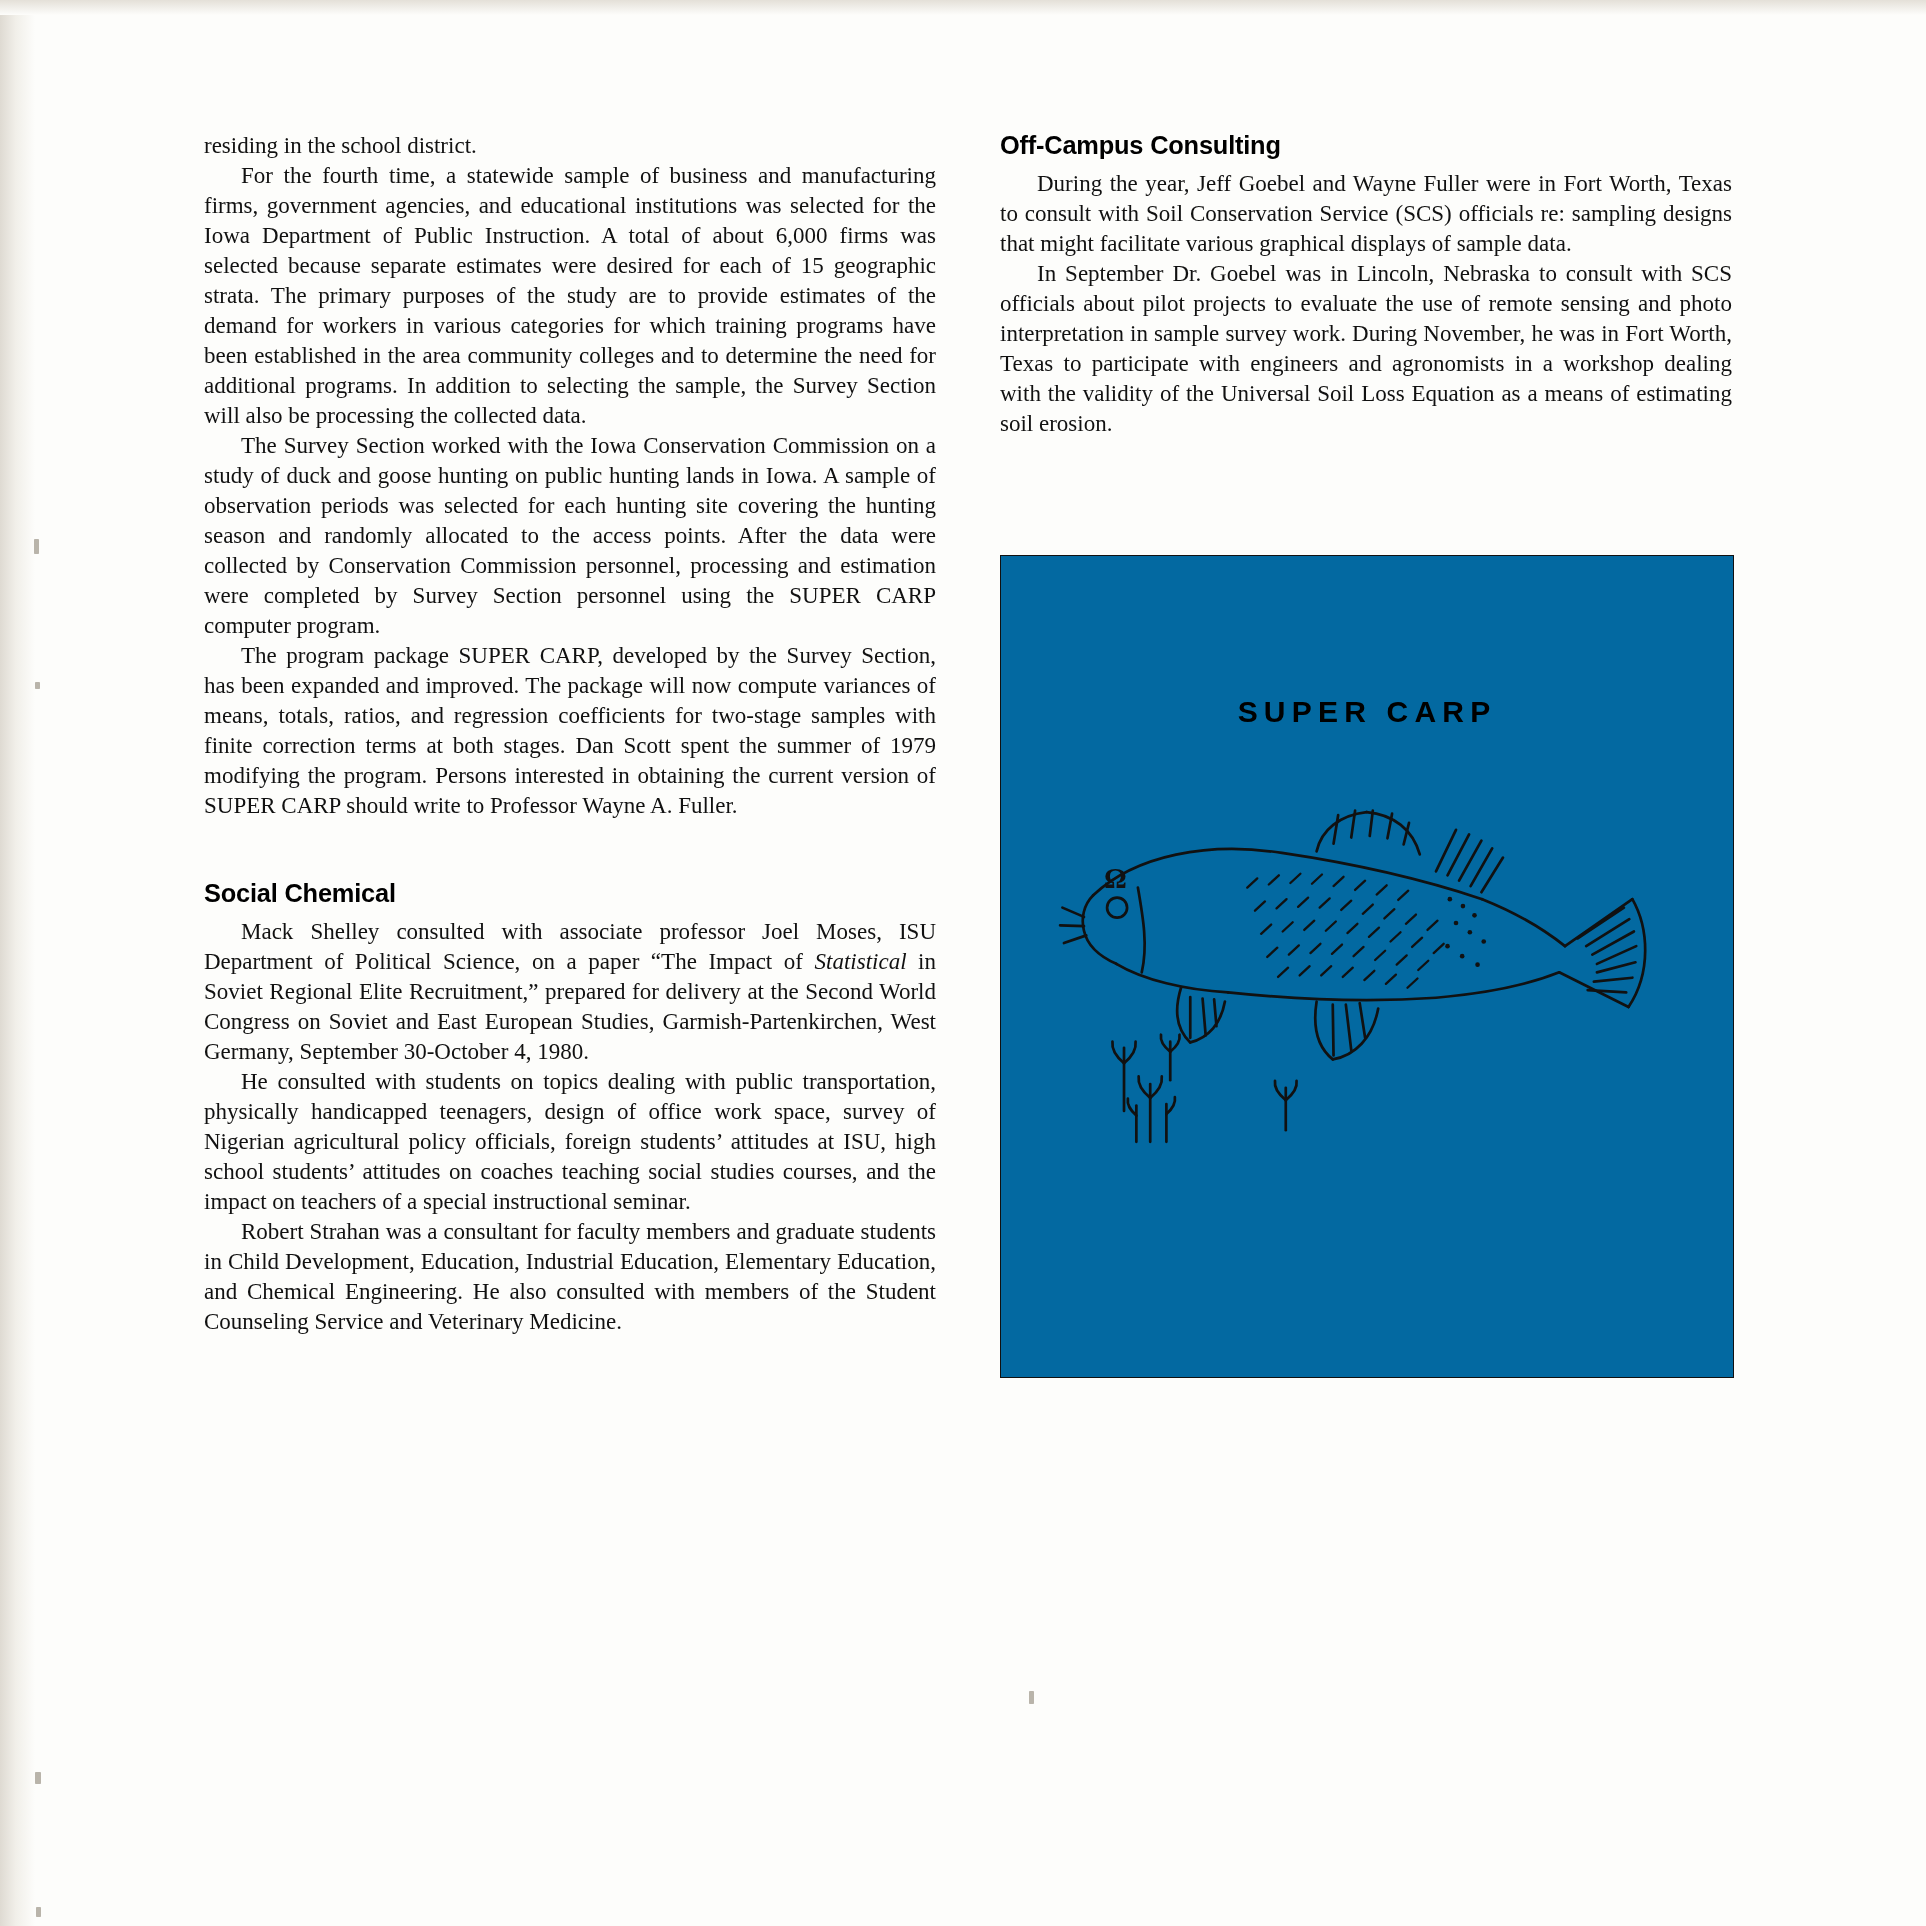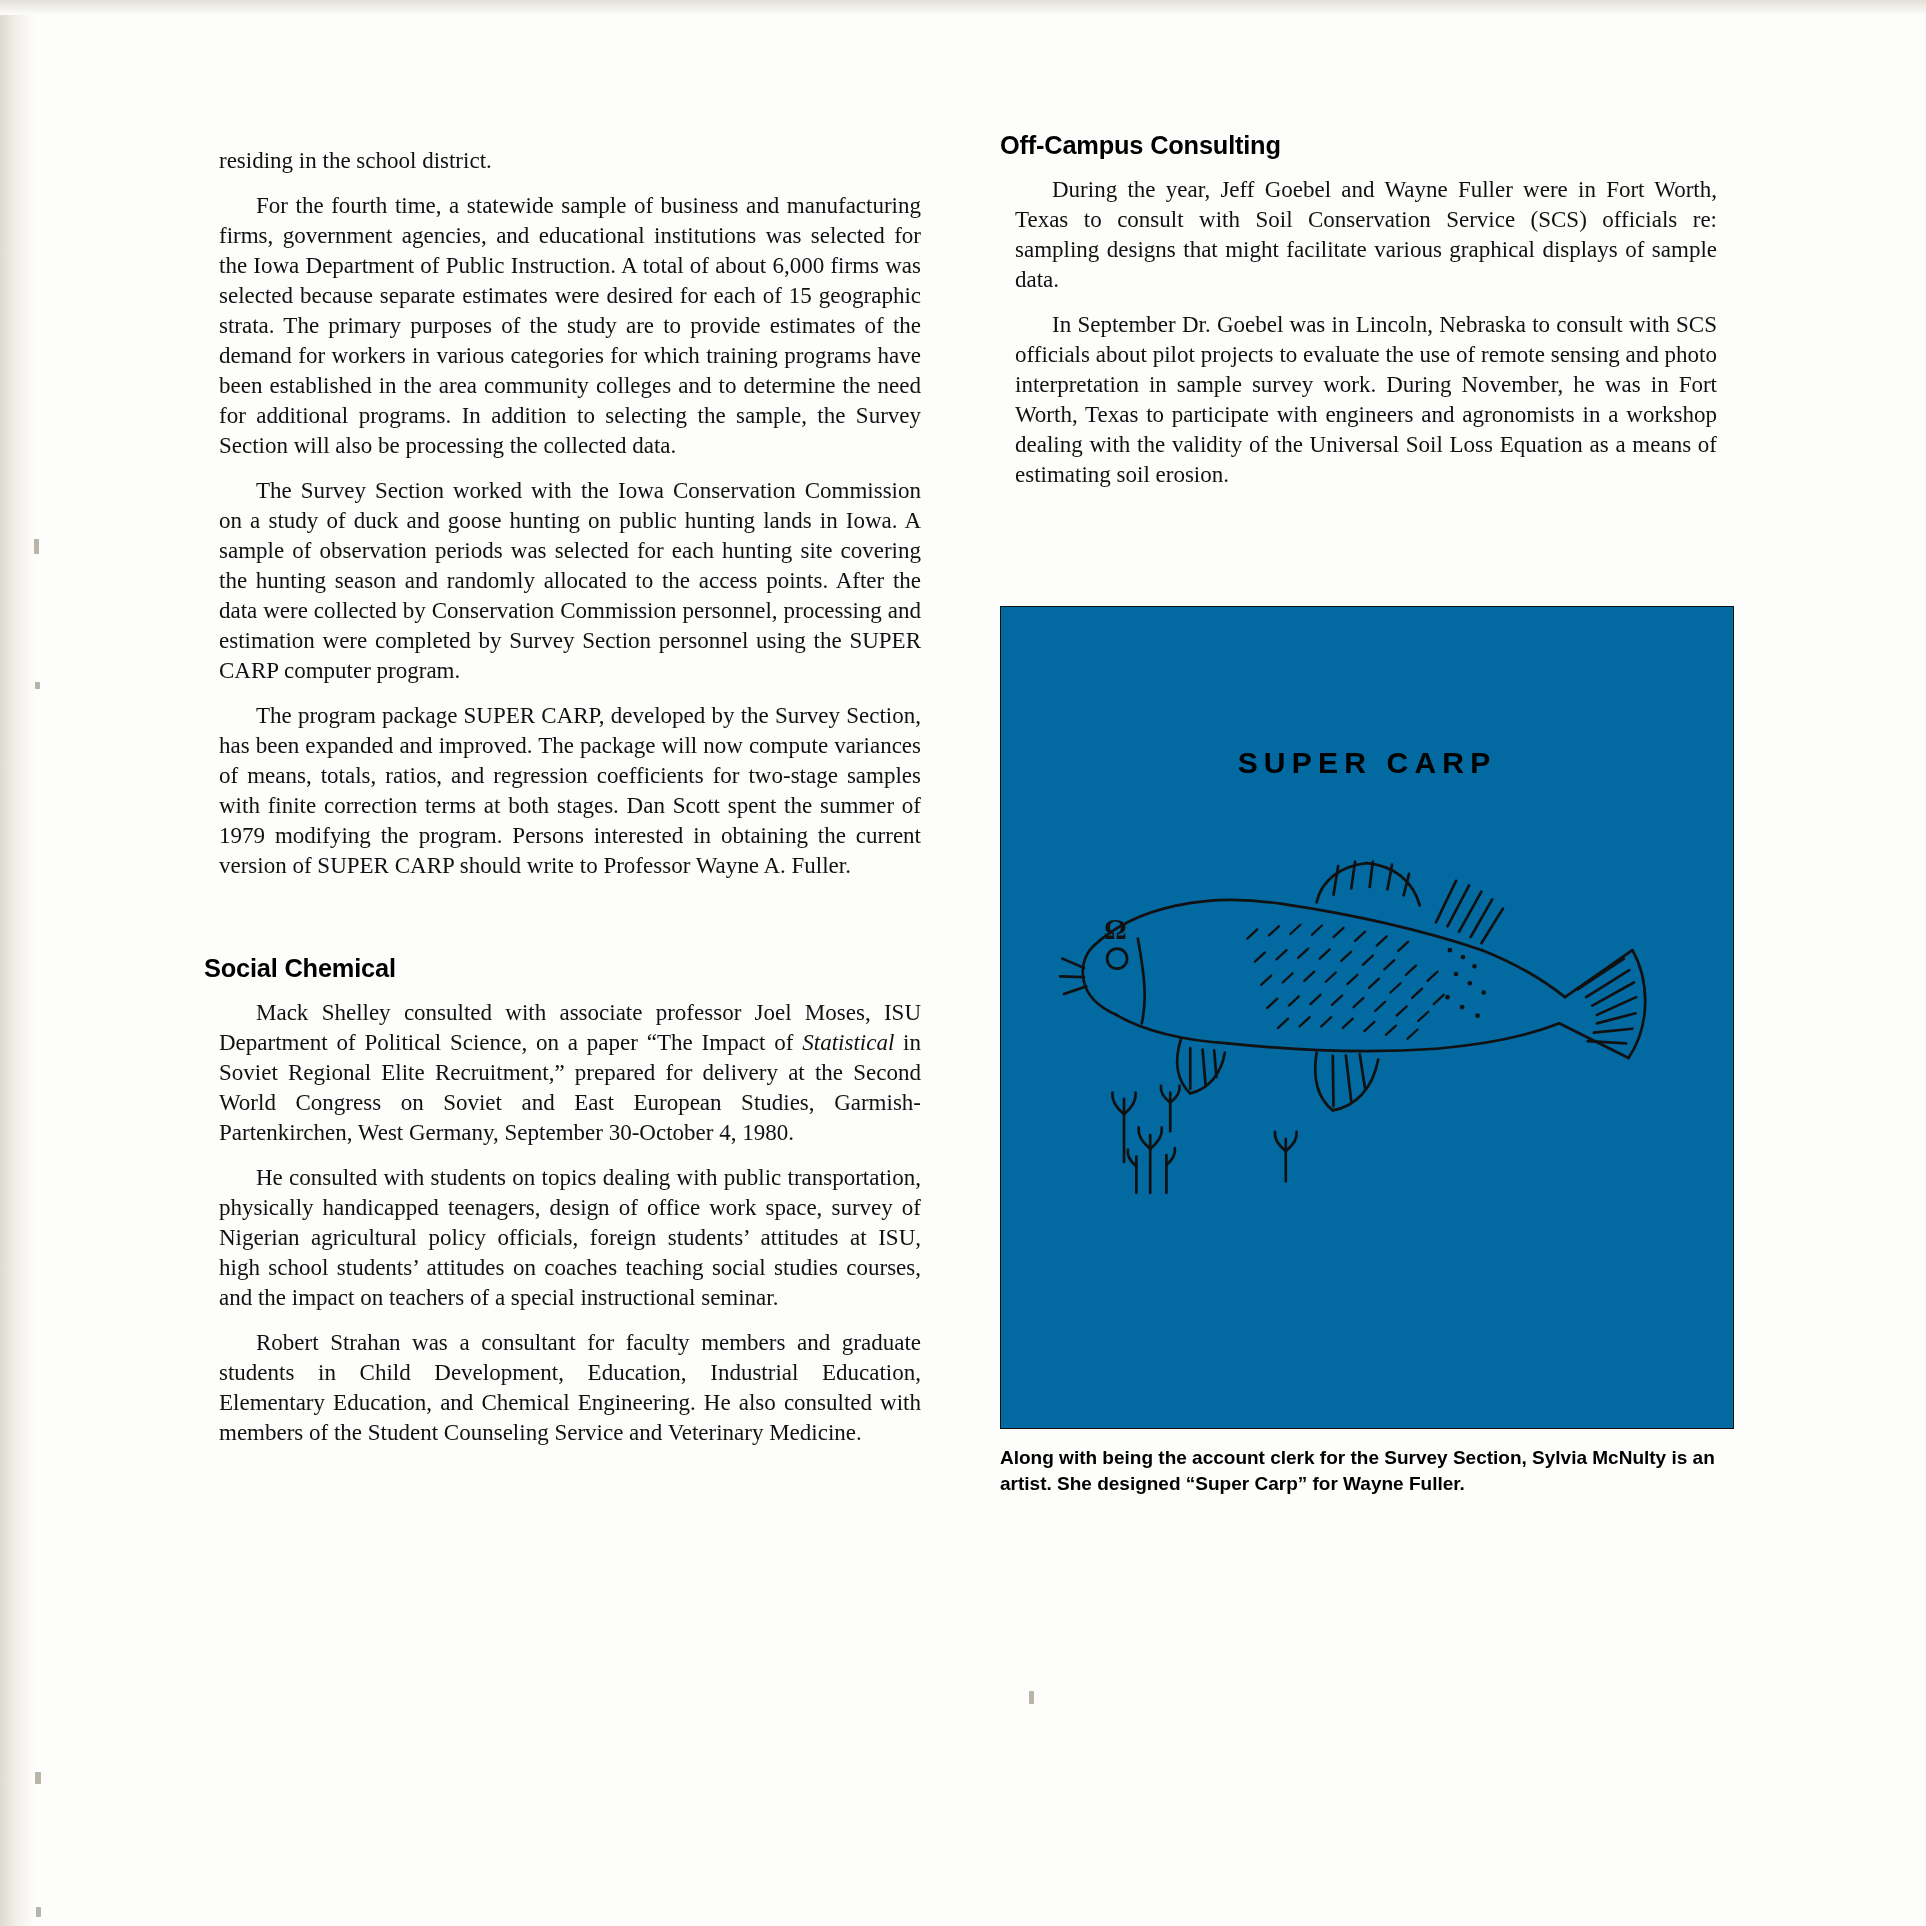--- a/index.html
+++ b/index.html
@@ -64,21 +64,21 @@
     font-weight: bold;
     font-size: 25.4px;
     letter-spacing: -0.2px;
     margin: 0 0 8.5px 0;
     color: #000;
   }
 
   p.para {
     font-size: 23px;
     line-height: 30px;
-    margin: 15px;
+    margin: 0;
     text-align: justify;
     text-indent: 37px;
     hyphens: auto;
     -webkit-hyphens: auto;
   }
   p.para.noindent { text-indent: 0; }
   p.para i { font-style: italic; }
 
   .gap-lg { height: 58px; }
 
@@ -294,19 +294,18 @@
             <circle cx="1062" cy="392" r="6"></circle>
               <circle cx="1098" cy="416" r="6"></circle>
               <circle cx="1134" cy="440" r="6"></circle>
             <circle cx="1040" cy="452" r="6"></circle>
               <circle cx="1078" cy="478" r="6"></circle>
               <circle cx="1118" cy="500" r="6"></circle>
           </g>
         </svg>
       </div>
 
-      <div class="figure-caption">Along with being the account clerk for the Survey Section, Sylvia McNulty is an artist. She designed “Super Carp” for Wayne Fuller.</div>
 
     </div>
   </div>
 
 </div>
 
 
 </body></html>

